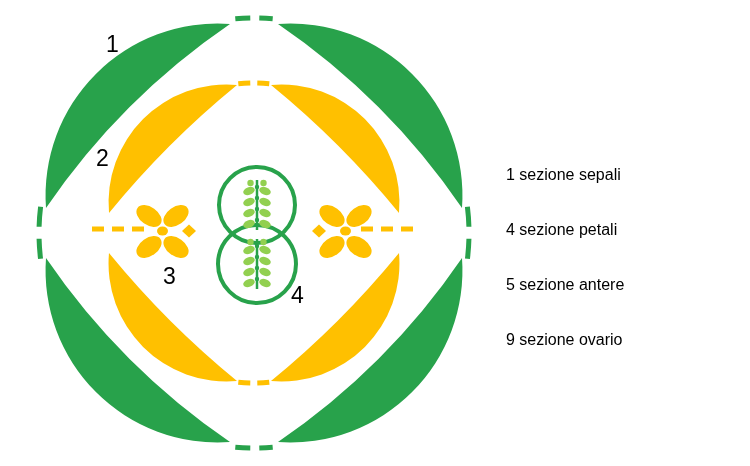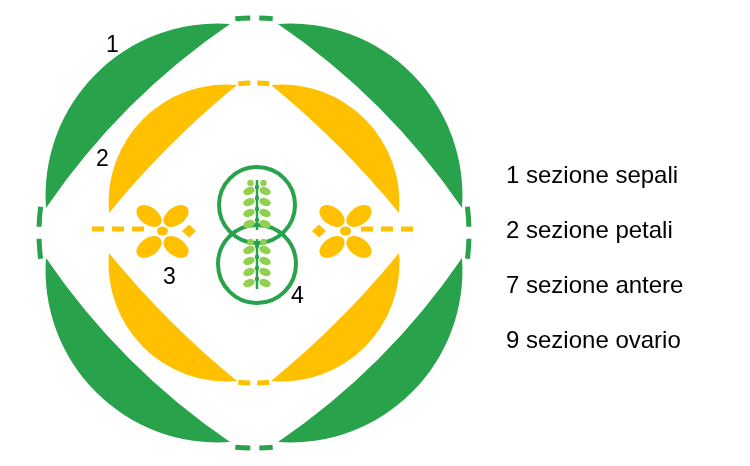--- a/index.html
+++ b/index.html
@@ -29,21 +29,21 @@
   .s-yellow{stroke:var(--yellow);}
   .nofill{fill:none;}
   .whitefill{fill:#ffffff;}
   .legend{
     position:absolute;
     left:506px;top:163px;
     width:230px;
     color:var(--text);
   }
   .legend-item{
-    font-size:24px;
+    font-size:16px;
     line-height:23px;
     height:23px;
     margin-bottom:32px;
     white-space:nowrap;
   }
 </style>
 </head>
 <body>
 
 <div class="canvas">
@@ -136,18 +136,18 @@
     <g>
       <text x="106" y="52">1</text>
       <text x="96" y="166">2</text>
       <text x="163" y="284">3</text>
       <text x="291" y="303">4</text>
     </g>
   </svg>
 
   <div class="legend">
     <div class="legend-item">1 sezione sepali</div>
-    <div class="legend-item">2 sezione petali</div>
-    <div class="legend-item">7 sezione antere</div>
+    <div class="legend-item">4 sezione petali</div>
+    <div class="legend-item">5 sezione antere</div>
     <div class="legend-item">9 sezione ovario</div>
   </div>
 
 </div>
 
 </body></html>

